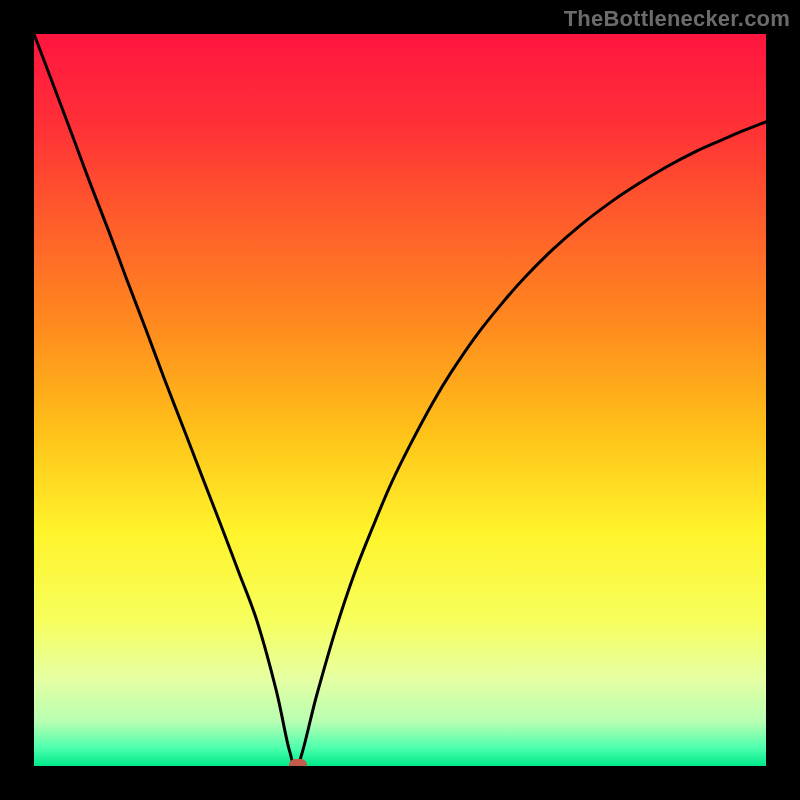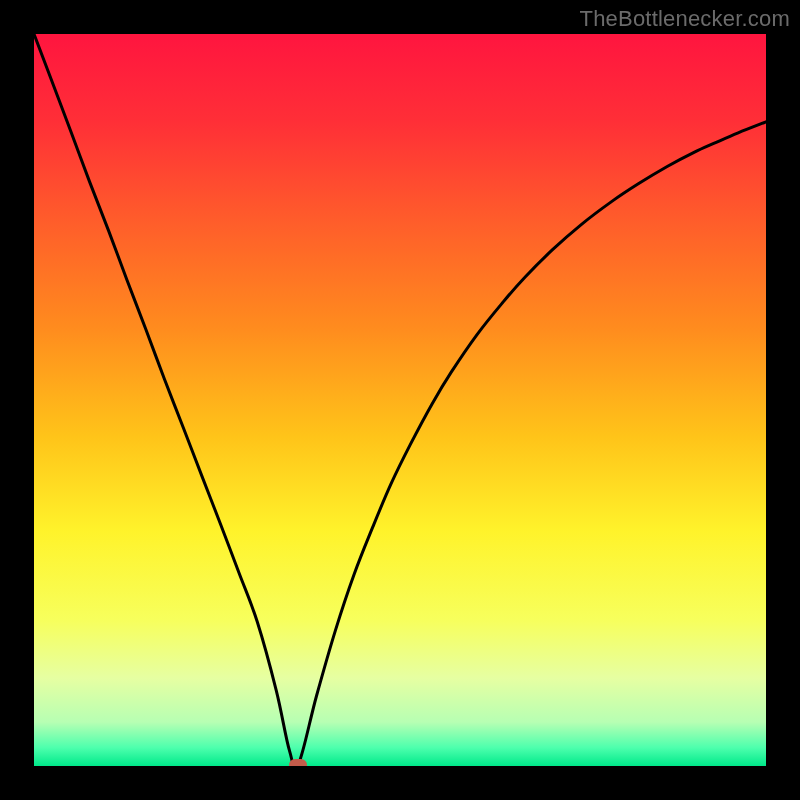--- a/index.html
+++ b/index.html
@@ -41,21 +41,21 @@
     width: 100%;
     height: 100%;
   }
   .watermark {
     position: absolute;
     top: 6px;
     right: 10px;
     color: #6b6b6b;
     font-size: 22px;
     letter-spacing: 0.2px;
-    font-weight: 400;
+    font-weight: 700;
   }
   .marker {
     position: absolute;
     width: 18px;
     height: 12px;
     border-radius: 6px;
     transform: translate(-50%, -50%);
   }
 </style>
 </head>

